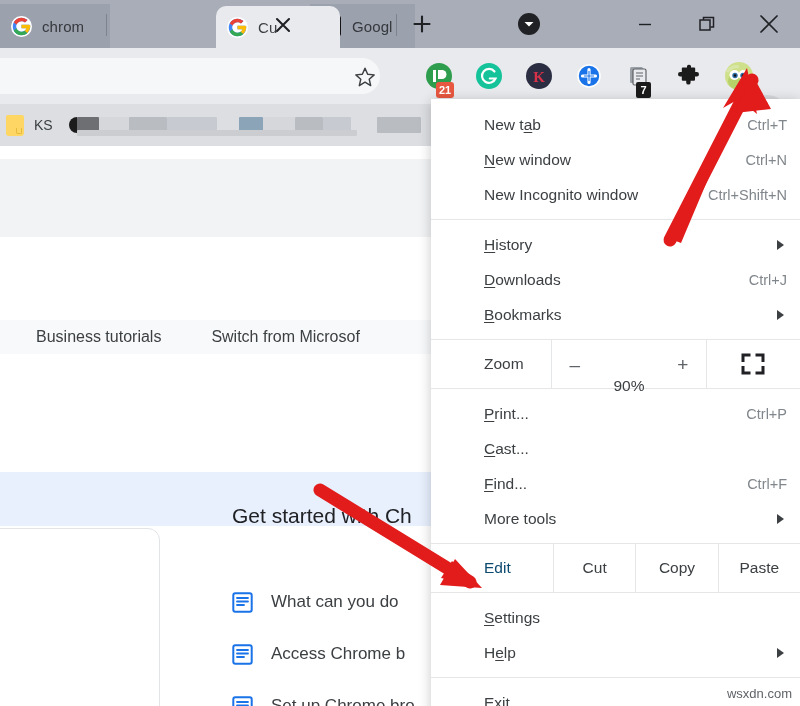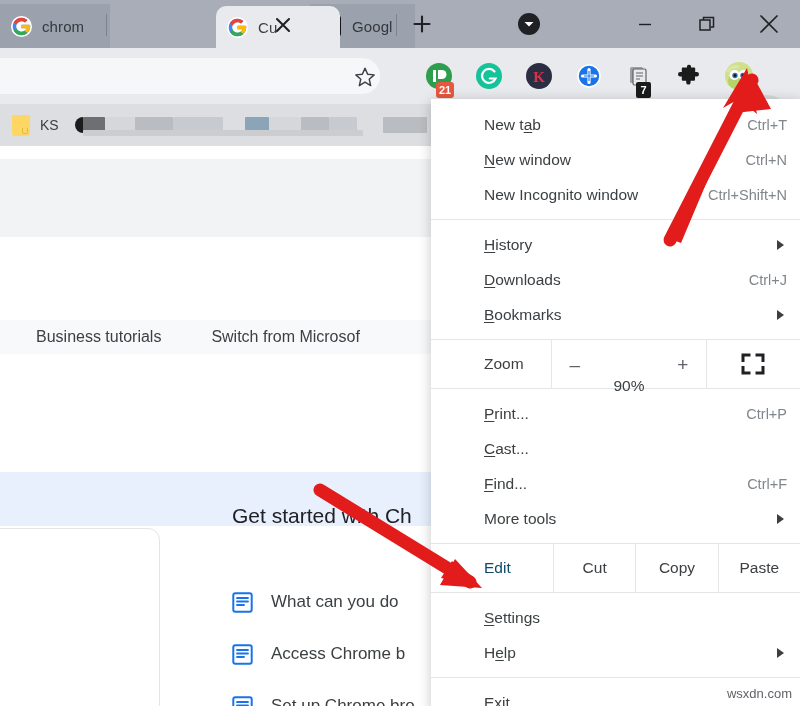--- a/index.html
+++ b/index.html
@@ -177,21 +177,21 @@
   }
 
   
   .bookmarkbar {
     position: absolute;
     left: 0; top: 104px;
     width: 800px; height: 42px;
     background: #dcdee2;
     display: flex;
     align-items: center;
-    padding-left: 12px;
+    padding-left: 6px;
     box-sizing: border-box;
   }
   .bm-folder {
     width: 18px; height: 21px;
     background: #fdd663;
     border-radius: 2px 2px 3px 3px;
     position: relative;
     margin-right: 10px;
   }
   .bm-folder::after {

